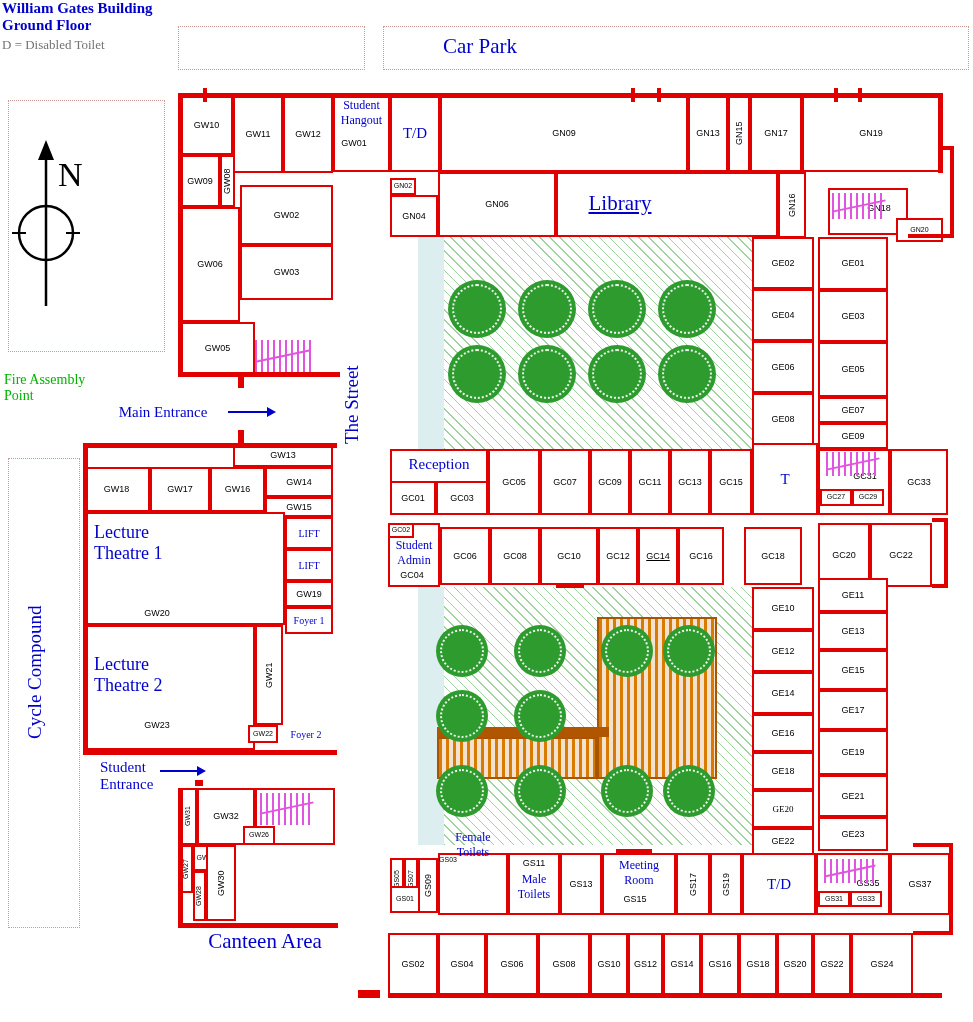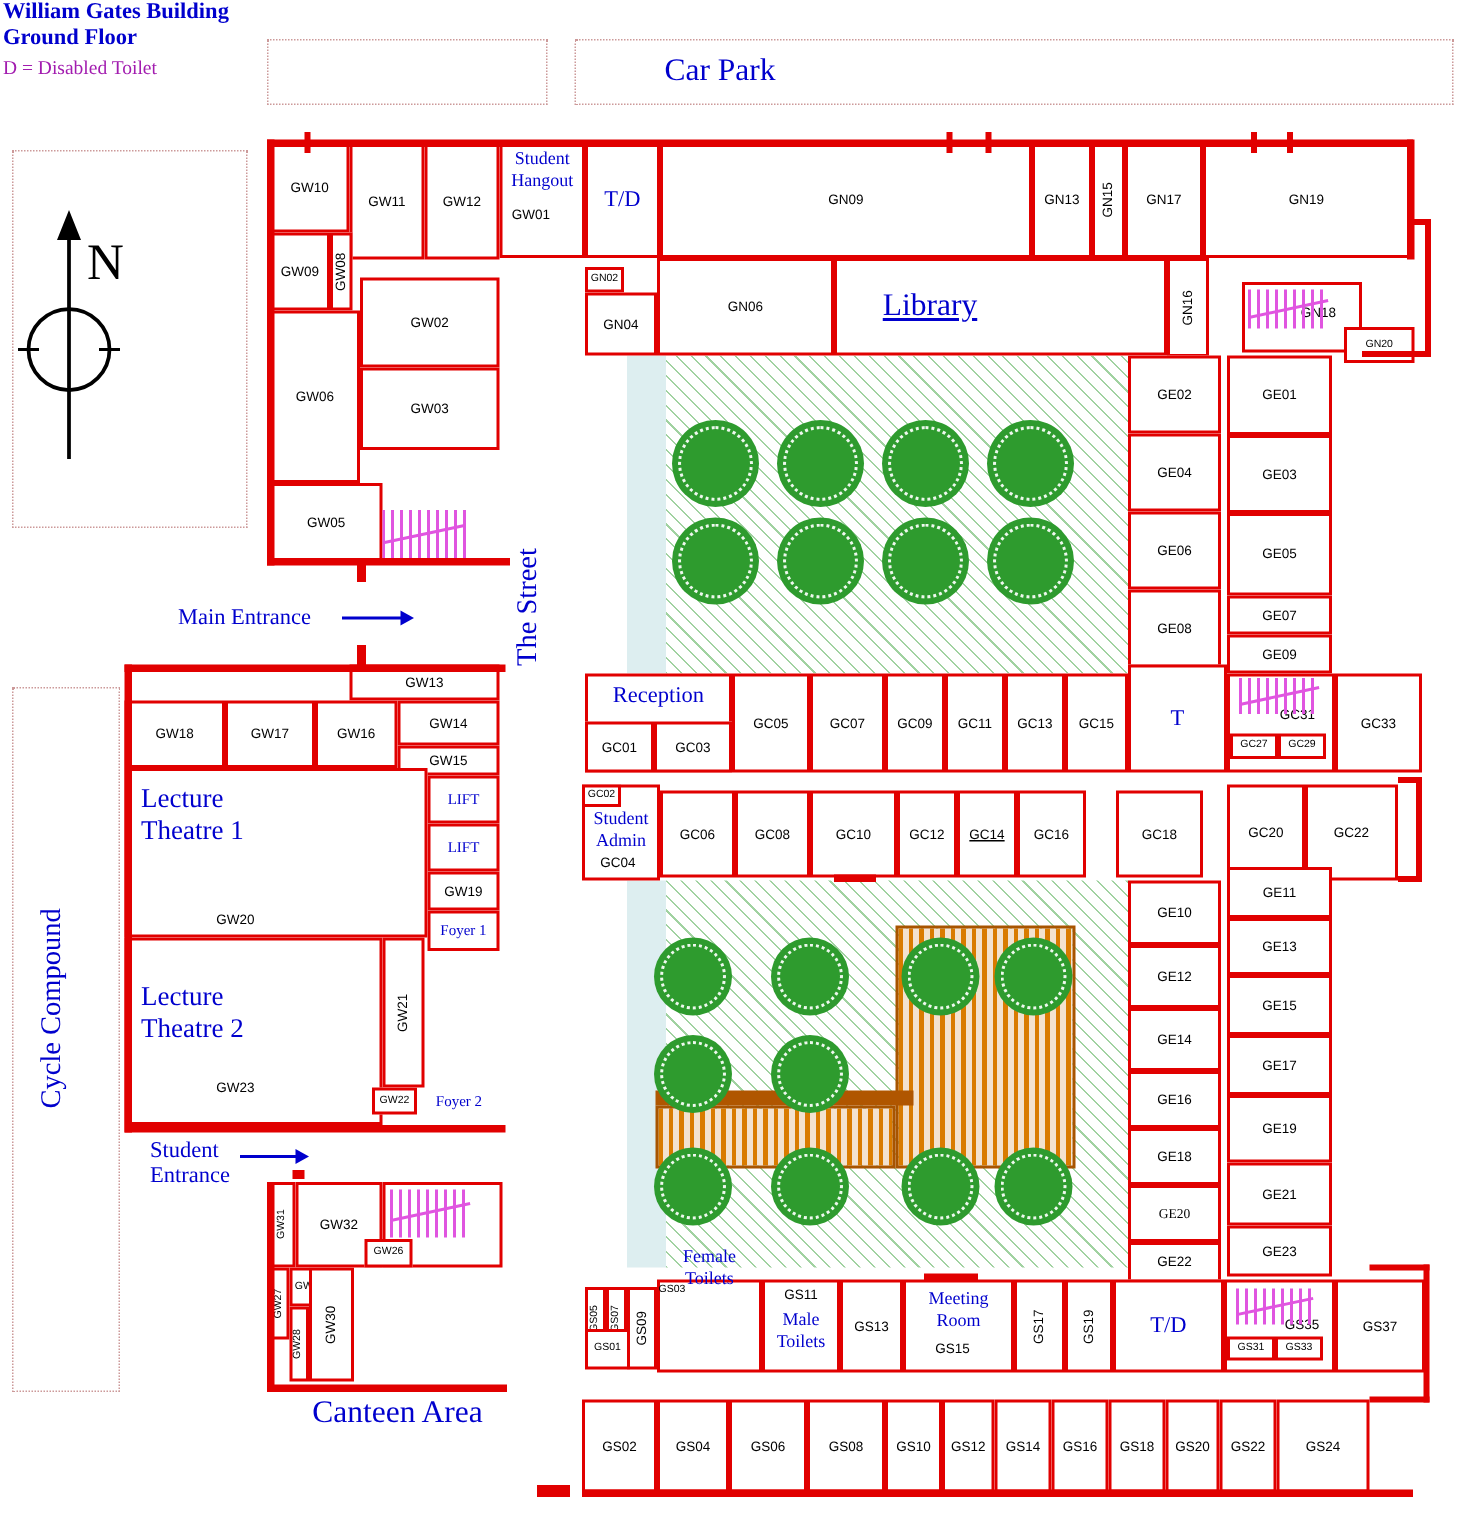--- a/index.html
+++ b/index.html
@@ -29,21 +29,21 @@
   .tree{position:absolute;border-radius:50%;background:#2e9b2e}
   .tree::after{content:'';position:absolute;inset:4px;border:2px dotted #eef8ee;border-radius:50%}
   .stairs{position:absolute;background:repeating-linear-gradient(90deg,#e055e0 0 2px,transparent 2px 6px)}
   .stairs::after{content:'';position:absolute;left:0;top:45%;width:100%;height:2px;background:#e055e0;transform:rotate(-12deg)}
   .dotted{position:absolute;border:1px dotted #cc9999}
   .arrow{position:absolute;height:2px;background:#0000cd}
   .arrow::after{content:'';position:absolute;right:-8px;top:-4px;border-left:9px solid #0000cd;
                 border-top:5px solid transparent;border-bottom:5px solid transparent}
   #legend{position:absolute;left:2px;top:0}
   .lg-title{font:bold 15px "Liberation Serif",serif;color:#0000cd}
-  .lg-note{font:13px "Liberation Serif",serif;color:#a21caf;margin-top:3px}
+  .lg-note{font:13px "Liberation Serif",serif;color:#737373;margin-top:3px}
 </style>
 </head>
 <body>
 
 <div id="plan">
 
   <div id="legend">
     <div class="lg-title">William Gates Building</div>
     <div class="lg-title">Ground Floor</div>
     <div class="lg-note">D = Disabled Toilet</div>
@@ -85,20 +85,22 @@
     <div class="tree" style="left: 514px; top: 625px; width: 52px; height: 52px;"></div>
     <div class="tree" style="left: 601px; top: 625px; width: 52px; height: 52px;"></div>
     <div class="tree" style="left: 663px; top: 625px; width: 52px; height: 52px;"></div>
     <div class="tree" style="left: 436px; top: 690px; width: 52px; height: 52px;"></div>
     <div class="tree" style="left: 514px; top: 690px; width: 52px; height: 52px;"></div>
     <div class="tree" style="left: 436px; top: 765px; width: 52px; height: 52px;"></div>
     <div class="tree" style="left: 514px; top: 765px; width: 52px; height: 52px;"></div>
     <div class="tree" style="left: 601px; top: 765px; width: 52px; height: 52px;"></div>
     <div class="tree" style="left: 663px; top: 765px; width: 52px; height: 52px;"></div>
     <div class="cell blue-xl" style="left: 425px; top: 28px; width: 110px; height: 36px;">Car Park</div>
+    <div class="cell green align-l" style="left: 4px; top: 370px; width: 112px; height: 36px;">Fire Assembly
+Point</div>
     <div class="cell blue-md" style="left: 106px; top: 402px; width: 114px; height: 20px;">Main Entrance</div>
     <div class="cell blue-md align-l" style="left: 100px; top: 758px; width: 80px; height: 36px;">Student
 Entrance</div>
     <div class="cell blue-xl" style="left: 190px; top: 926px; width: 150px; height: 30px;">Canteen Area</div>
     <div class="cell vblue" style="left: 338px; top: 330px; width: 28px; height: 150px;">The Street</div>
     <div class="cell vblue" style="left: 18px; top: 565px; width: 34px; height: 215px;">Cycle Compound</div>
     <div class="cell room box" style="left: 180px; top: 95px; width: 53px; height: 60px;">GW10</div>
     <div class="cell room box" style="left: 233px; top: 95px; width: 50px; height: 78px;">GW11</div>
     <div class="cell room box" style="left: 283px; top: 95px; width: 50px; height: 78px;">GW12</div>
     <div class="cell room box" style="left: 180px; top: 155px; width: 40px; height: 52px;">GW09</div>

